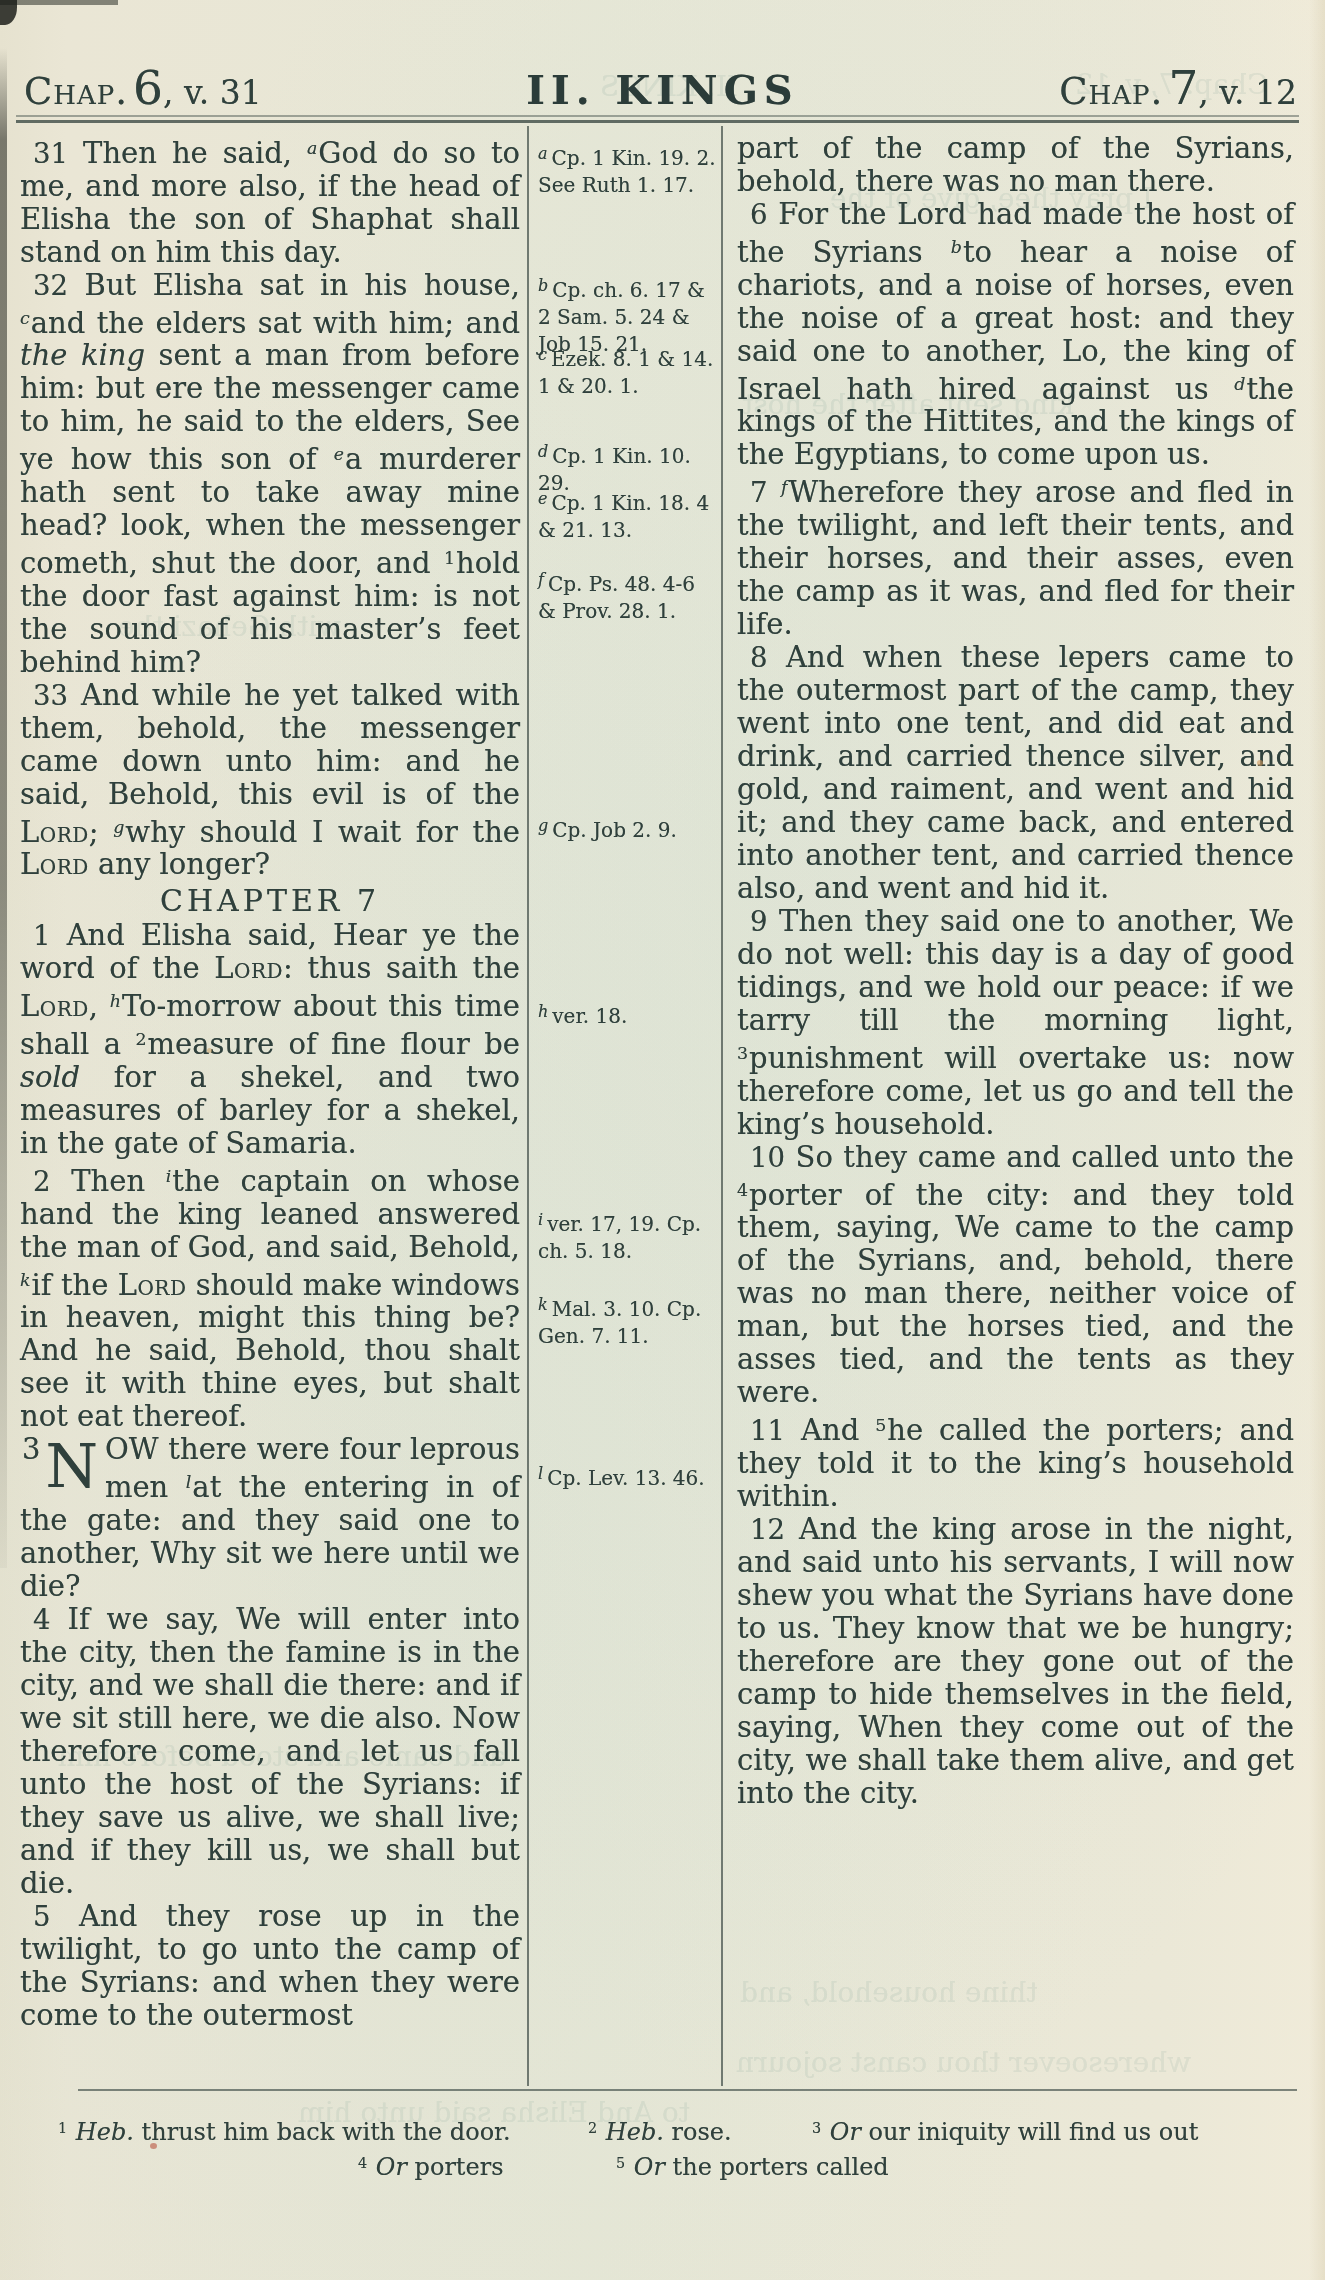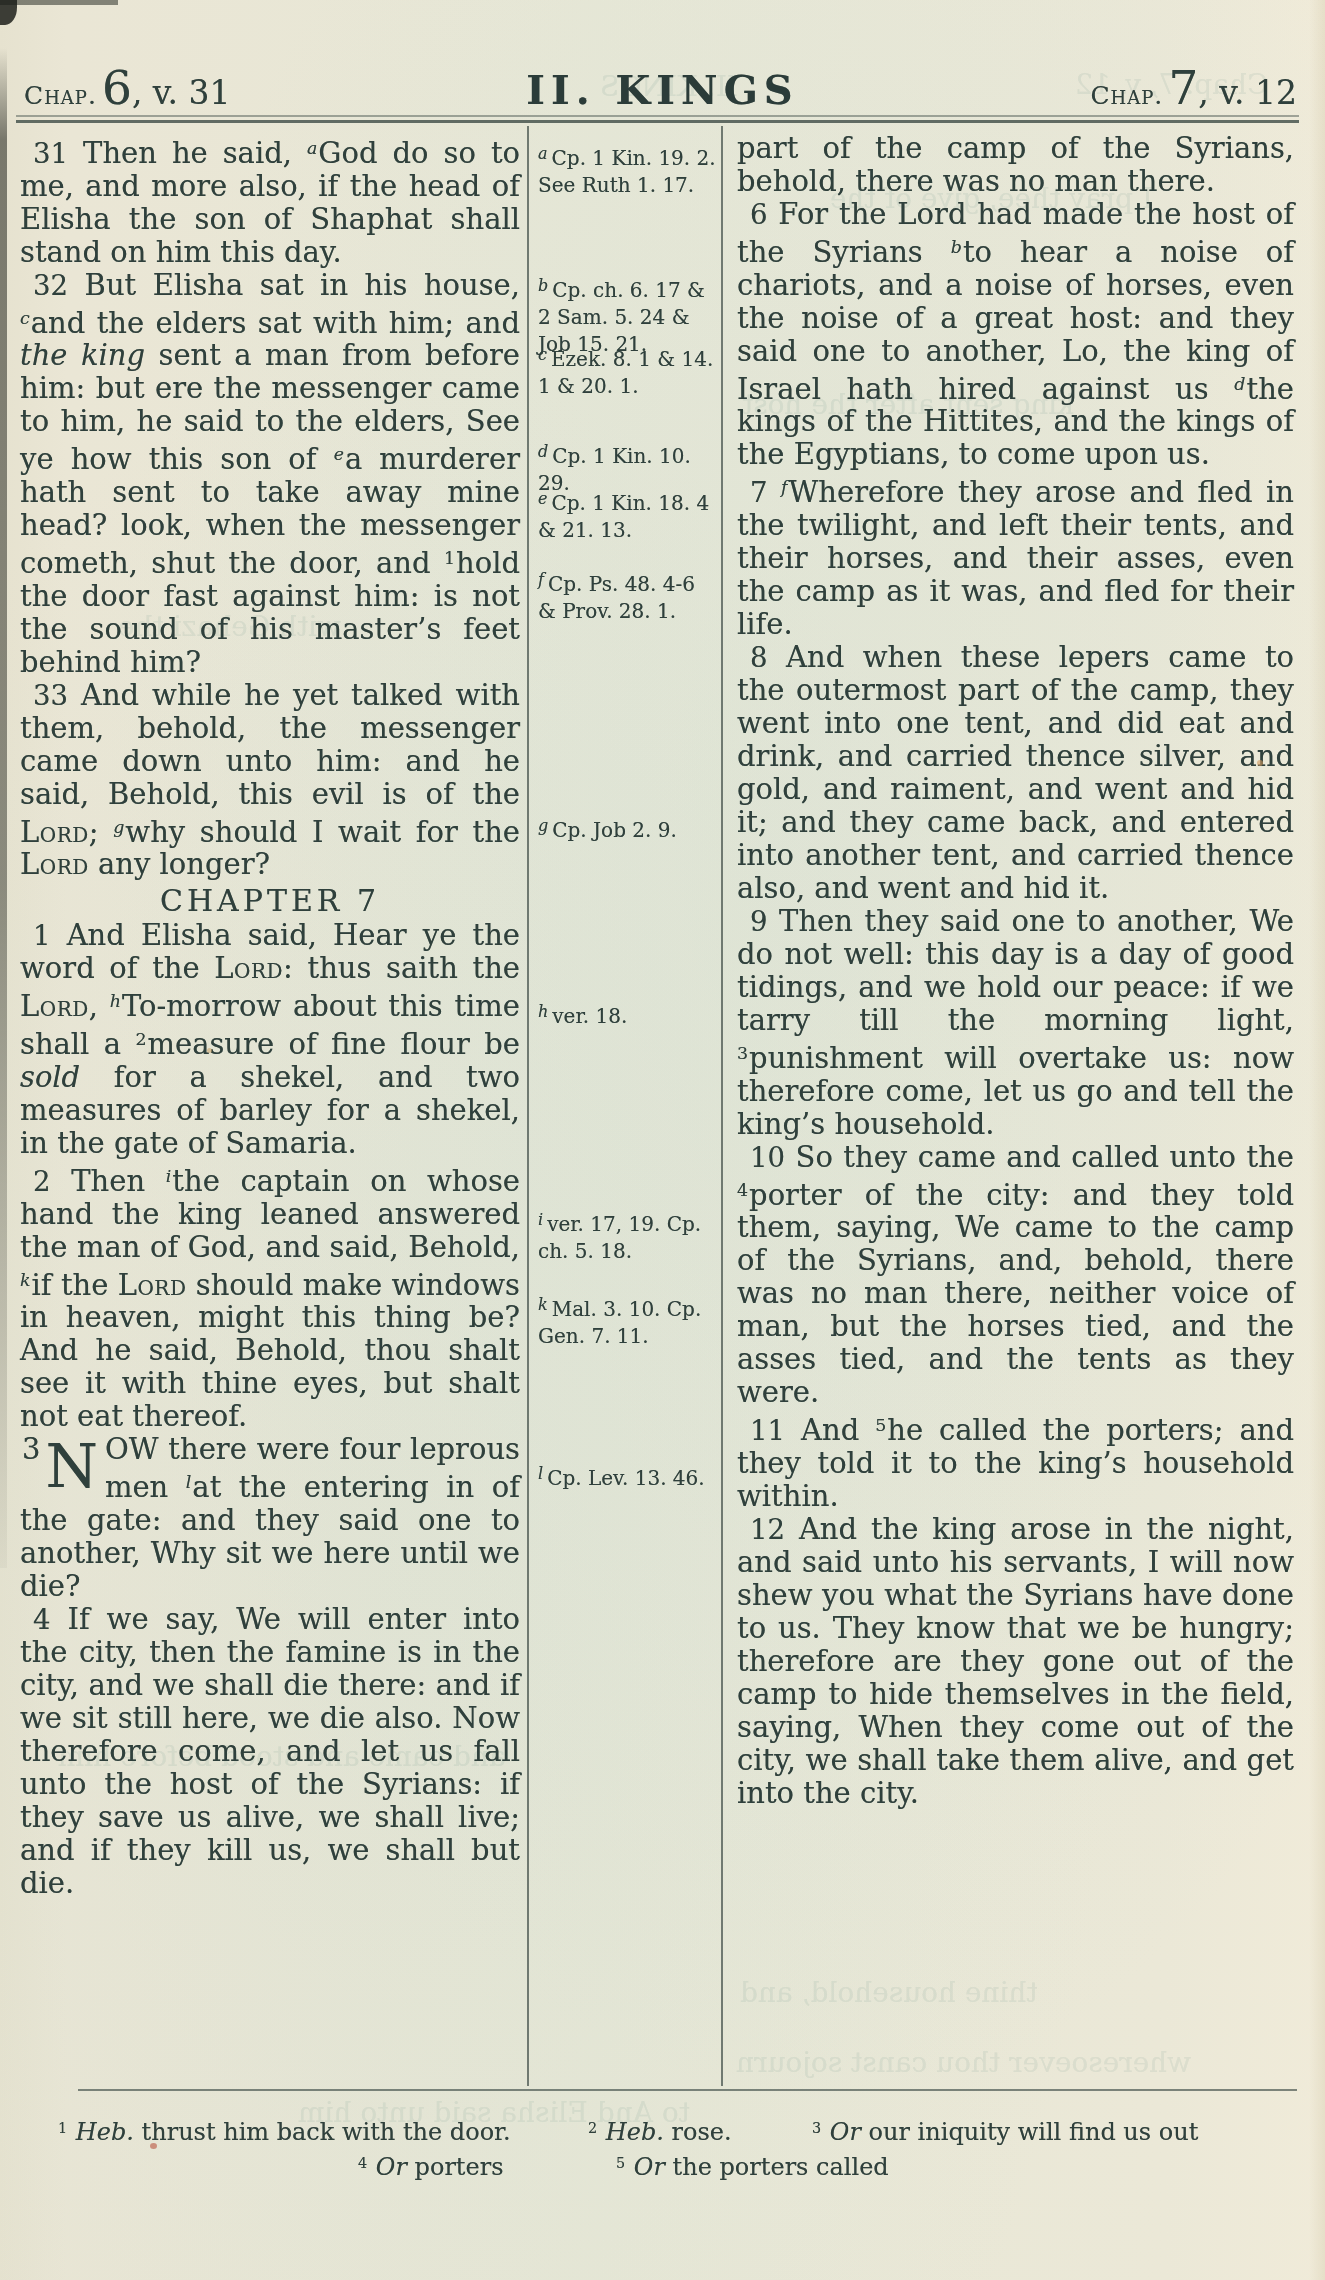--- a/index.html
+++ b/index.html
@@ -14,21 +14,21 @@
       radial-gradient(ellipse at 30% 70%, rgba(198,216,204,0.22), rgba(198,216,204,0) 55%),
       linear-gradient(90deg,#e6e2cf 0%,#eae6d5 5%,#e7e7d6 45%,#ebe8d7 88%,#f0ebd9 100%),
       #ebe7d5;
     text-shadow:0 0 0.5px rgba(47,64,60,0.55);
   }
   
   .hdr-left{position:absolute;left:24px;top:60px;white-space:nowrap;}
   .hdr-right{position:absolute;right:28px;top:60px;white-space:nowrap;text-align:right;}
   .hdr-center{position:absolute;left:0;right:0;top:66px;text-align:center;
     font-weight:bold;font-size:40px;letter-spacing:6px;color:#2b3c39;}
-  .chap-word{font-variant:small-caps;font-size:25px;letter-spacing:1px;}
+  .chap-word{font-variant:small-caps;font-size:37px;letter-spacing:1px;}
   .chap-num{font-size:47px;}
   .chap-rest{font-size:33px;}
   
   .rule{position:absolute;background:#3e4c46;}
   .rule-top-a{left:16px;right:26px;top:115px;height:2px;opacity:.45;}
   .rule-top-b{left:16px;right:26px;top:120px;height:3px;opacity:.8;}
   .vrule-1{left:527px;top:126px;width:2px;height:1960px;opacity:.7;}
   .vrule-2{left:721px;top:126px;width:2px;height:1960px;opacity:.7;}
   .rule-fn{left:78px;right:28px;top:2089px;height:2px;opacity:.65;}
   
@@ -114,20 +114,21 @@
 
   <div class="col col-left">
       <p class="verse"><span class="vn">31</span><span> Then he said, </span><span class="supl">a</span><span>God do so to me, and more also, if the head of Elisha the son of Shaphat shall stand on him this day.</span></p>
       <p class="verse"><span class="vn">32</span><span> But Elisha sat in his house, </span><span class="supl">c</span><span>and the elders sat with him; and </span><span class="it">the king</span><span> sent a man from before him: but ere the messenger came to him, he said to the elders, See ye how this son of </span><span class="supl">e</span><span>a murderer hath sent to take away mine head? look, when the messenger cometh, shut the door, and </span><span class="supn">1</span><span>hold the door fast against him: is not the sound of his master’s feet behind him?</span></p>
       <p class="verse"><span class="vn">33</span><span> And while he yet talked with them, behold, the messenger came down unto him: and he said, Behold, this evil is of the </span><span class="sc">Lord</span><span>; </span><span class="supl">g</span><span>why should I wait for the </span><span class="sc">Lord</span><span> any longer?</span></p>
       <p class="chead">CHAPTER 7</p>
       <p class="verse"><span class="vn">1</span><span> And Elisha said, Hear ye the word of the </span><span class="sc">Lord</span><span>: thus saith the </span><span class="sc">Lord</span><span>, </span><span class="supl">h</span><span>To-morrow about this time shall a </span><span class="supn">2</span><span>measure of fine flour be </span><span class="it">sold</span><span> for a shekel, and two measures of barley for a shekel, in the gate of Samaria.</span></p>
       <p class="verse"><span class="vn">2</span><span> Then </span><span class="supl">i</span><span>the captain on whose hand the king leaned answered the man of God, and said, Behold, </span><span class="supl">k</span><span>if the </span><span class="sc">Lord</span><span> should make windows in heaven, might this thing be? And he said, Behold, thou shalt see it with thine eyes, but shalt not eat thereof.</span></p>
       <p class="verse dcp"><span class="dcfloat"><span class="dcvn">3</span><span class="dcN">N</span></span><span>OW there were four leprous men </span><span class="supl">l</span><span>at the entering in of the gate: and they said one to another, Why sit we here until we die?</span></p>
       <p class="verse"><span class="vn">4</span><span> If we say, We will enter into the city, then the famine is in the city, and we shall die there: and if we sit still here, we die also. Now therefore come, and let us fall unto the host of the Syrians: if they save us alive, we shall live; and if they kill us, we shall but die.</span></p>
+      <p class="verse"><span class="vn">5</span><span> And they rose up in the twilight, to go unto the camp of the Syrians: and when they were come to the outermost</span></p>
     </div>
   <div>
       <div class="ref" style="top: 140px;"><span class="ref-label">a</span><span>Cp. 1 Kin. 19. 2. See Ruth 1. 17.</span></div>
       <div class="ref" style="top: 272px;"><span class="ref-label">b</span><span>Cp. ch. 6. 17 &amp; 2 Sam. 5. 24 &amp; Job 15. 21.</span></div>
       <div class="ref" style="top: 341px;"><span class="ref-label">c</span><span>Ezek. 8. 1 &amp; 14. 1 &amp; 20. 1.</span></div>
       <div class="ref" style="top: 438px;"><span class="ref-label">d</span><span>Cp. 1 Kin. 10. 29.</span></div>
       <div class="ref" style="top: 485px;"><span class="ref-label">e</span><span>Cp. 1 Kin. 18. 4 &amp; 21. 13.</span></div>
       <div class="ref" style="top: 566px;"><span class="ref-label">f</span><span>Cp. Ps. 48. 4-6 &amp; Prov. 28. 1.</span></div>
       <div class="ref" style="top: 812px;"><span class="ref-label">g</span><span>Cp. Job 2. 9.</span></div>
       <div class="ref" style="top: 998px;"><span class="ref-label">h</span><span>ver. 18.</span></div>

